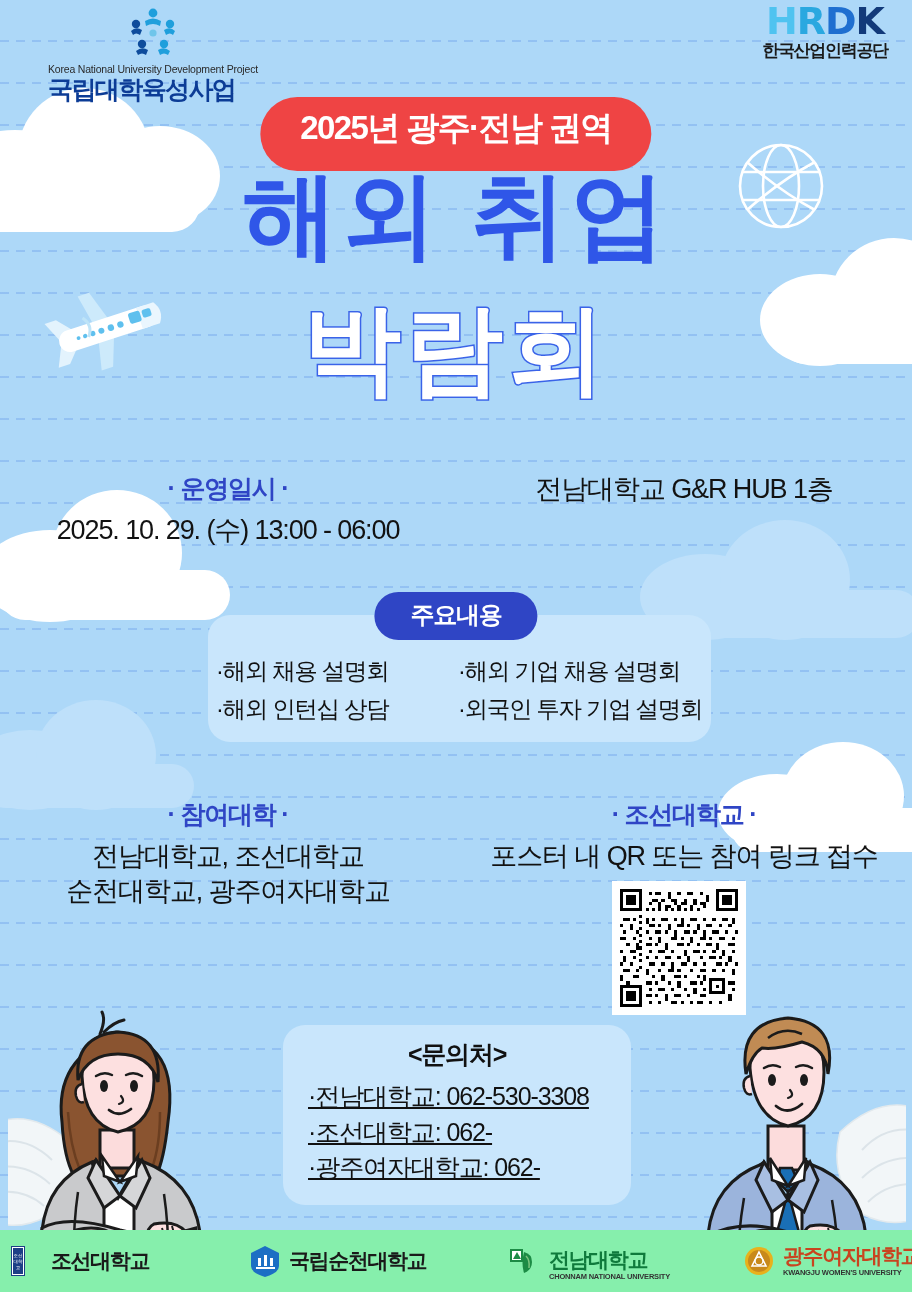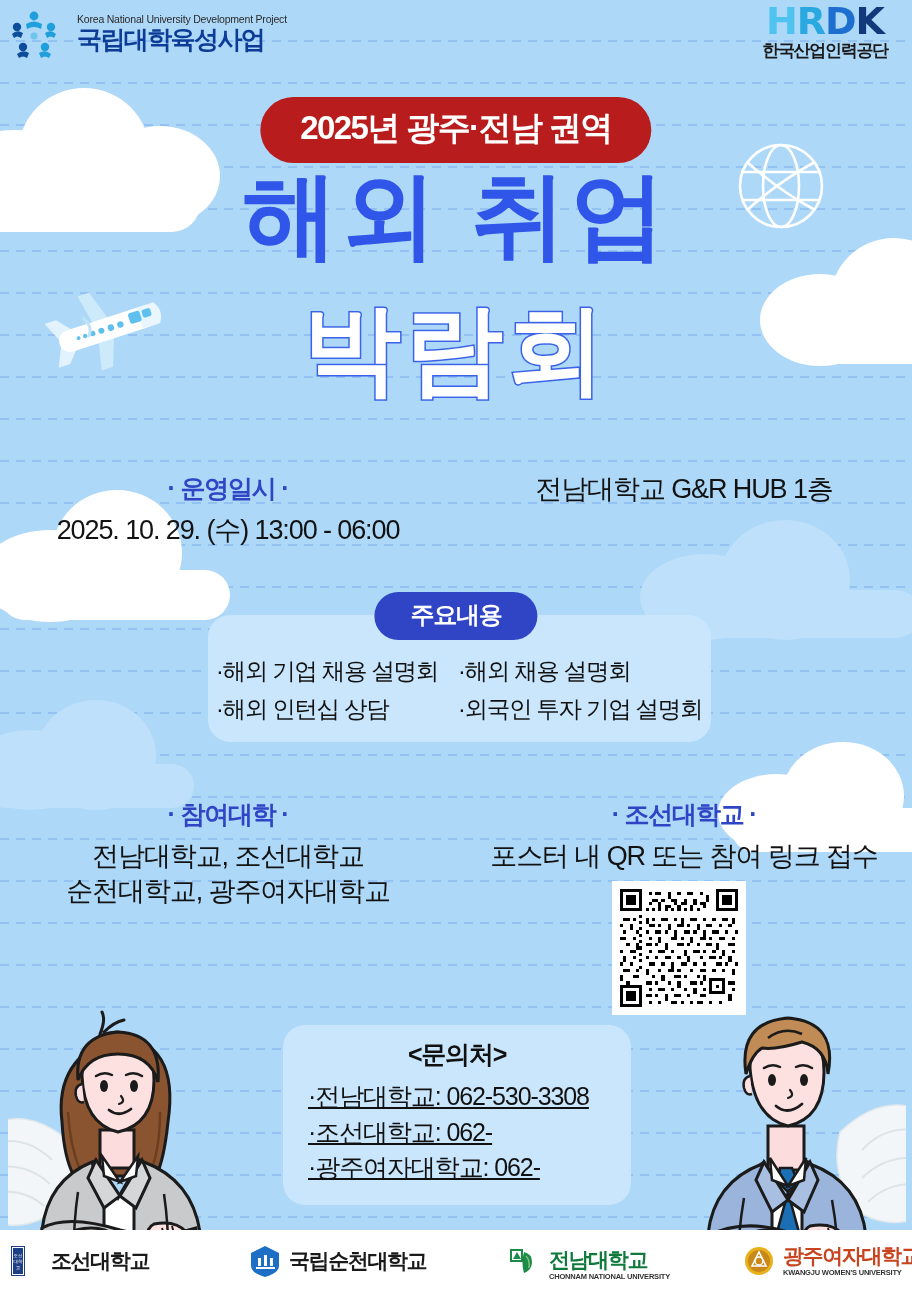--- a/index.html
+++ b/index.html
@@ -46,22 +46,23 @@
     background: #ffffff;
     border-radius: 50%;
   }
   .cloud-faint > i { background: #BEE0FA; }
 
   
   .logo-knudp {
     position: absolute;
     left: 8px; top: 4px;
     width: 290px; height: 58px;
-    display: flex; align-items: center; gap: 17px;
+    display: flex; align-items: center; gap: 8px;
     z-index: 12;
+    flex-direction: column;
   }
   .knudp-mark { width: 52px; height: 52px; flex: 0 0 52px; }
   .knudp-text { display: flex; flex-direction: column; line-height: 1; }
   .knudp-en {
     font-size: 10.5px; color: #2a2a2a; letter-spacing: -0.2px;
     white-space: nowrap; margin-bottom: 2px;
   }
   .knudp-kr {
     font-size: 25px; font-weight: 800; letter-spacing: -1.6px;
     color: #0C3C96; white-space: nowrap;
@@ -85,24 +86,24 @@
   .hrdk-kr {
     font-size: 17px; font-weight: 800; letter-spacing: -1.3px;
     color: #1a1a1a; margin-top: -1px;
   }
 
   
   .badge-year {
     position: absolute;
     left: 50%; transform: translateX(-50%);
     top: 97px;
-    background: #b91c1c;
+    background: #ef4444;
     color: #ffffff;
     border-radius: 40px;
-    padding: 9px 40px 12px;
+    padding: 9px 40px 20px;
     font-size: 33px;
     font-weight: 800;
     letter-spacing: -1.6px;
     white-space: nowrap;
     z-index: 10;
   }
 
   .title-main {
     position: absolute;
     left: 0; right: 0;
@@ -261,21 +262,21 @@
   
   .char { position: absolute; bottom: 0; z-index: 13; }
   .char-female { left: 8px; width: 236px; height: 300px; }
   .char-male   { right: 6px; width: 236px; height: 300px; }
 
   
   .footer {
     position: absolute;
     left: 0; bottom: 0;
     width: 912px; height: 62px;
-    background: #ffffff;
+    background: #86efac;
     z-index: 20;
     display: flex;
     align-items: center;
     padding-left: 12px;
   }
   .flogo {
     display: flex; align-items: center; gap: 7px;
     position: absolute;
   }
   .flogo .fname {
@@ -417,22 +418,22 @@
       <div class="info-body">2025. 10. 29. (수) 13:00 - 06:00</div>
     </div>
     <div class="info-col">
       <div class="info-body">전남대학교 G&amp;R HUB 1층</div>
     </div>
   </div>
 
   <div class="content-card"></div>
   <div class="badge-content">주요내용</div>
   <div class="content-items">
+    <span>·해외 채용 설명회</span>
     <span>·해외 기업 채용 설명회</span>
-    <span>·해외 채용 설명회</span>
     <span>·해외 인턴십 상담</span>
     <span>·외국인 투자 기업 설명회</span>
   </div>
 
   <div class="info-row row-univ">
     <div class="info-col">
       <div class="info-head">· 참여대학 ·</div>
       <div class="info-body">전남대학교, 조선대학교</div>
       <div class="info-body">순천대학교, 광주여자대학교</div>
     </div>

